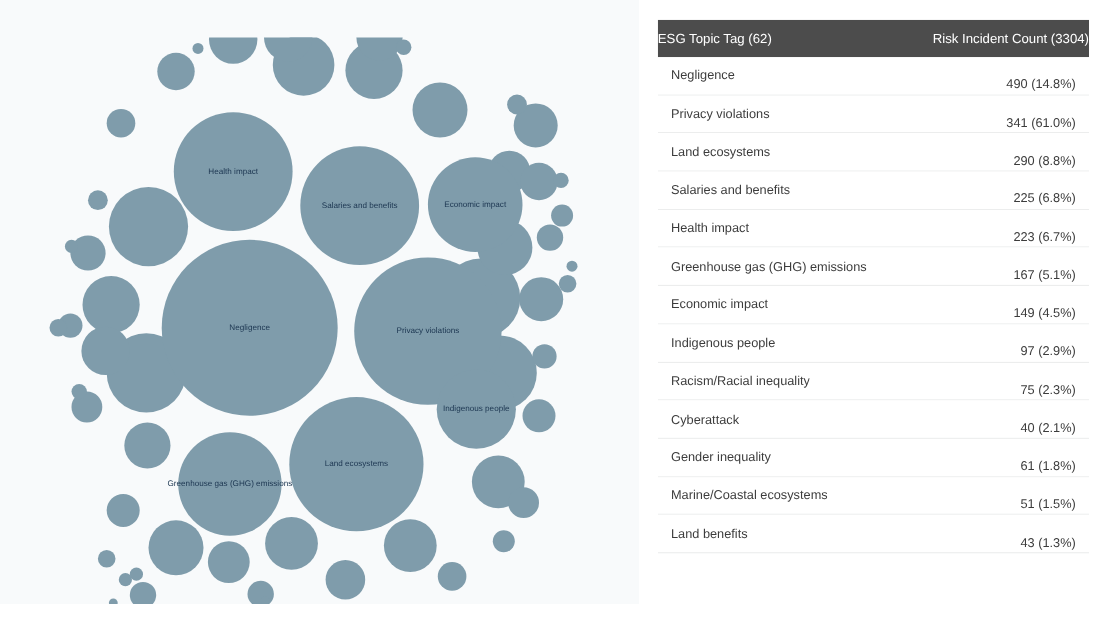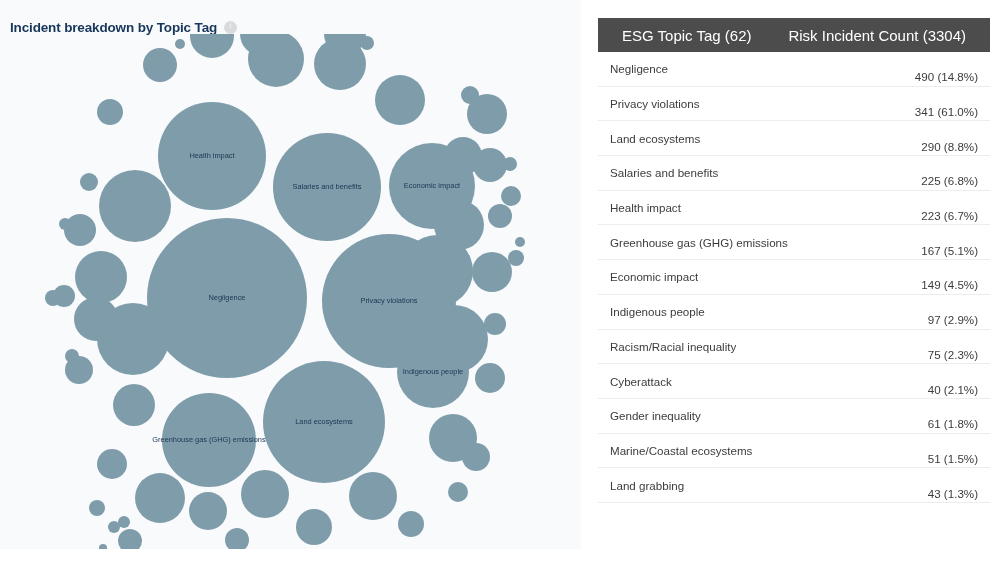--- a/index.html
+++ b/index.html
@@ -45,22 +45,22 @@
 
   
   #table-panel {
     position: absolute; left: 598px; top: 18px;
     width: 392px; height: 545px;
     background: #ffffff; overflow: hidden;
   }
   #table-header {
     display: flex; align-items: center; justify-content: space-between;
     background: #4c4c4c; color: #ffffff;
-    height: 34px; padding: 0 24px;
-    font-size: 15px;
+    height: 34px; padding: 0 0;
+    font-size: 12px;
     gap: 32px;
   }
   #table-header .th-right { }
   #table-body { width: 100%; }
   .table-row {
     display: flex; align-items: center; justify-content: space-between;
     height: 34.7px; padding: 0 12px;
     border-bottom: 1px solid #eceded;
     font-size: 11.6px; color: #3c3c3c;
     background: #ffffff;
@@ -68,24 +68,20 @@
   .row-label { white-space: nowrap; overflow: hidden; text-overflow: ellipsis; }
   .row-value { white-space: nowrap; text-align: right; margin-top: 16px; }
 </style>
 </head>
 <body>
 
 <div id="root">
 
   <section id="chart-panel">
 
-    <div id="chart-title-row">
-      <span id="chart-title">Incident breakdown by Topic Tag</span>
-      <span id="info-icon" title="info"></span>
-    </div>
 
     <svg id="bubble-svg" viewBox="0 0 581 515">
       <g id="bubbles-unlabeled">
           <circle cx="437" cy="237" r="36" class="bubble-circle" fill="#7f9cab"></circle>
           <circle cx="135" cy="172" r="36" class="bubble-circle" fill="#7f9cab"></circle>
           <circle cx="133" cy="305" r="36" class="bubble-circle" fill="#7f9cab"></circle>
           <circle cx="454" cy="305" r="34" class="bubble-circle" fill="#7f9cab"></circle>
           <circle cx="276" cy="25" r="28" class="bubble-circle" fill="#7f9cab"></circle>
           <circle cx="340" cy="30" r="26" class="bubble-circle" fill="#7f9cab"></circle>
           <circle cx="101" cy="243" r="26" class="bubble-circle" fill="#7f9cab"></circle>
@@ -210,20 +206,20 @@
         </div>
         <div class="table-row">
           <span class="row-label">Gender inequality</span>
           <span class="row-value">61 (1.8%)</span>
         </div>
         <div class="table-row">
           <span class="row-label">Marine/Coastal ecosystems</span>
           <span class="row-value">51 (1.5%)</span>
         </div>
         <div class="table-row">
-          <span class="row-label">Land grabbing</span>
+          <span class="row-label">Land benefits</span>
           <span class="row-value">43 (1.3%)</span>
         </div>
       </div>
 
   </section>
 
 </div>
 
 </body></html>

